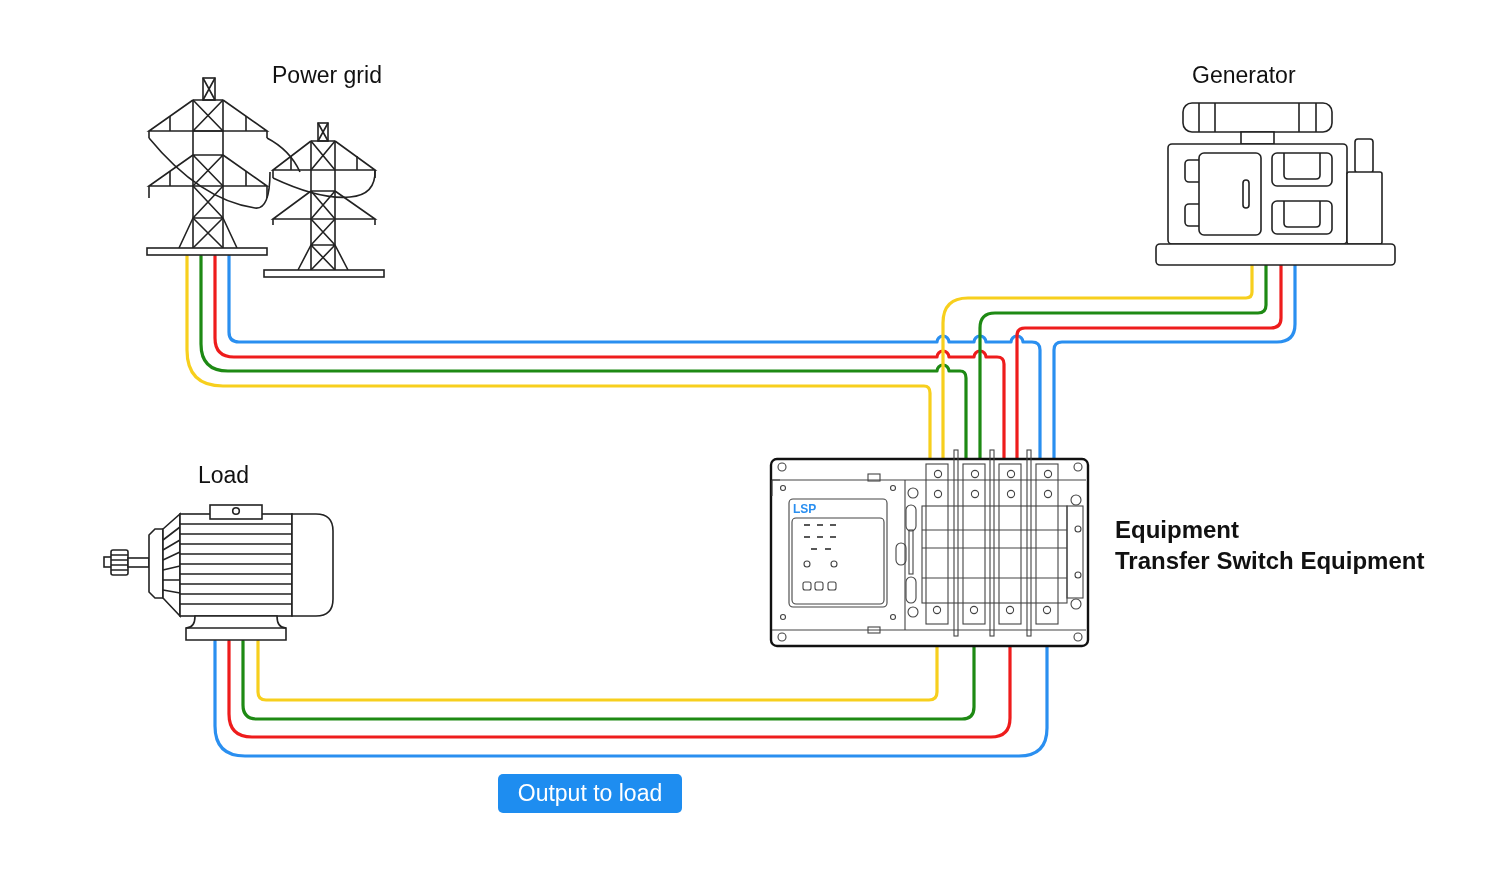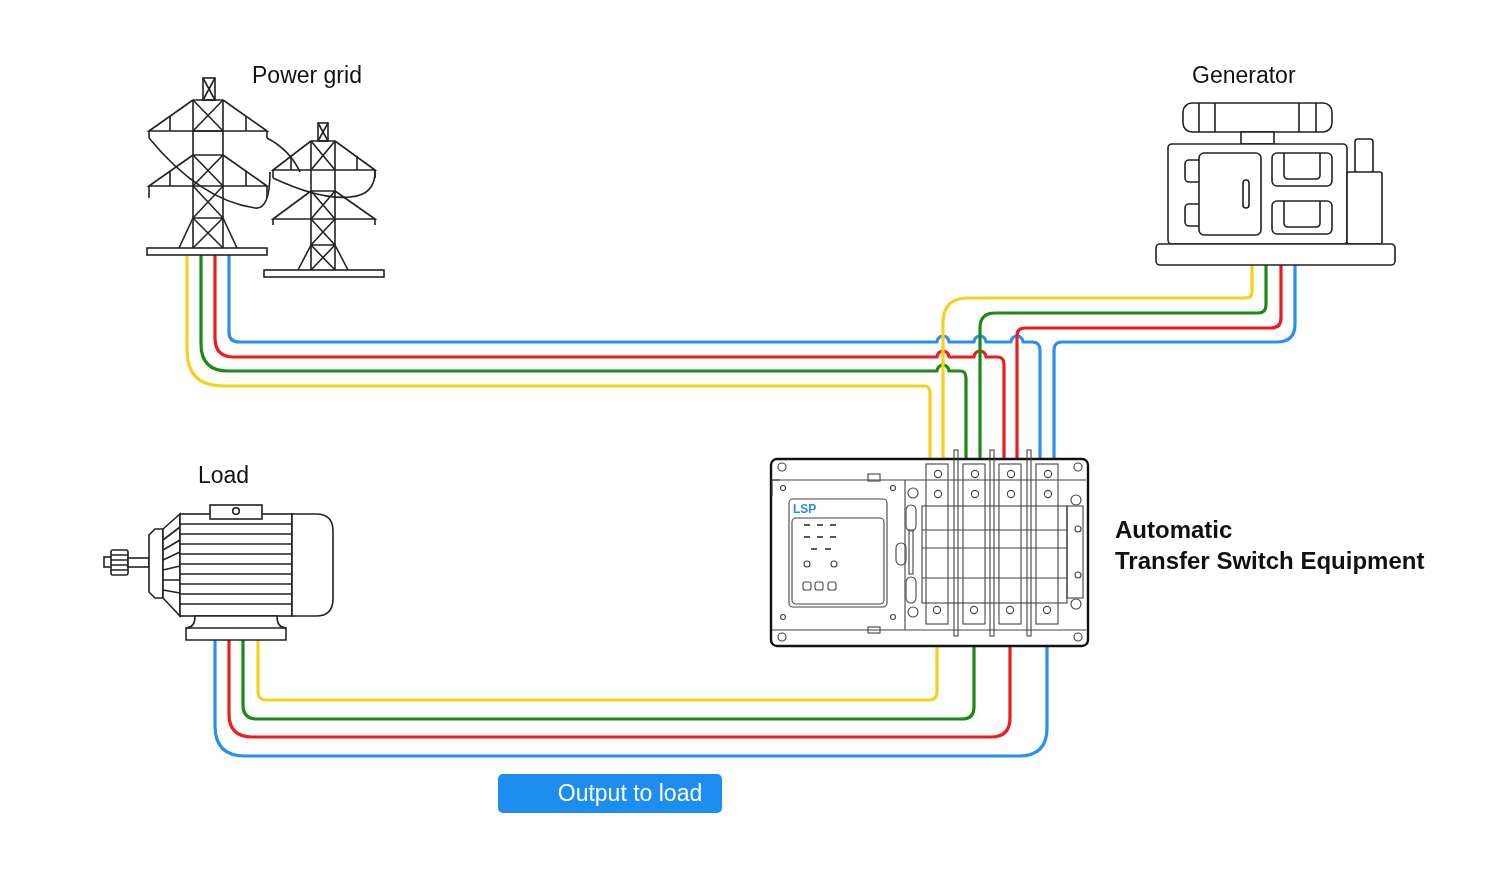--- a/index.html
+++ b/index.html
@@ -1,20 +1,20 @@
 <!DOCTYPE html>
 <html><head>
 <meta charset="utf-8">
 <style>
   html,body{margin:0;padding:0;background:#ffffff;}
   body{width:1500px;height:880px;position:relative;overflow:hidden;font-family:"Liberation Sans",sans-serif;}
   svg{position:absolute;left:0;top:0;}
   .lbl{position:absolute;color:#111;font-size:23px;font-family:"Liberation Sans",sans-serif;white-space:nowrap;}
   .lbl-bold{position:absolute;color:#111;font-size:24px;font-weight:bold;line-height:31px;font-family:"Liberation Sans",sans-serif;white-space:nowrap;}
-  .badge{position:absolute;left:498px;top:774px;width:184px;height:39px;border-radius:5px;background:#1e8df0;color:#fff;font-size:23px;display:flex;align-items:center;justify-content:center;font-family:"Liberation Sans",sans-serif;padding-left:40px;}
+  .badge{position:absolute;left:498px;top:774px;width:184px;height:39px;border-radius:5px;background:#1e8df0;color:#fff;font-size:23px;display:flex;align-items:center;justify-content:center;font-family:"Liberation Sans",sans-serif;}
   .ol{fill:#fff;stroke:#222;stroke-width:1.6;}
   .ln{fill:none;stroke:#222;stroke-width:1.6;}
   .thin{fill:none;stroke:#444;stroke-width:1.1;}
   .w{fill:none;stroke-width:3.2;stroke-linecap:round;stroke-linejoin:round;}
 </style>
 </head>
 <body>
 
 <svg width="1500" height="880" viewBox="0 0 1500 880">
 
@@ -159,18 +159,18 @@
       <circle cx="1011" cy="494" r="3.6" fill="#fff" stroke="#444" stroke-width="1.1"></circle>
       <circle cx="1048" cy="494" r="3.6" fill="#fff" stroke="#444" stroke-width="1.1"></circle>
       <circle cx="937" cy="610" r="3.6" fill="#fff" stroke="#444" stroke-width="1.1"></circle>
       <circle cx="974" cy="610" r="3.6" fill="#fff" stroke="#444" stroke-width="1.1"></circle>
       <circle cx="1010" cy="610" r="3.6" fill="#fff" stroke="#444" stroke-width="1.1"></circle>
       <circle cx="1047" cy="610" r="3.6" fill="#fff" stroke="#444" stroke-width="1.1"></circle>
     </g>
   </g>
 </svg>
 
-<div class="lbl" style="left:252px;top:62px;">Power grid</div>
+<div class="lbl" style="left:272px;top:62px;">Power grid</div>
 <div class="lbl" style="left:1192px;top:62px;">Generator</div>
 <div class="lbl" style="left:198px;top:462px;">Load</div>
-<div class="lbl-bold" style="left:1115px;top:514px;">Automatic</div>
+<div class="lbl-bold" style="left:1115px;top:514px;">Equipment</div>
 <div class="lbl-bold" style="left:1115px;top:545px;text-align:center;">Transfer Switch Equipment</div>
 <div class="badge" style="background: rgb(30, 141, 240);">Output to load</div>
 
 </body></html>

